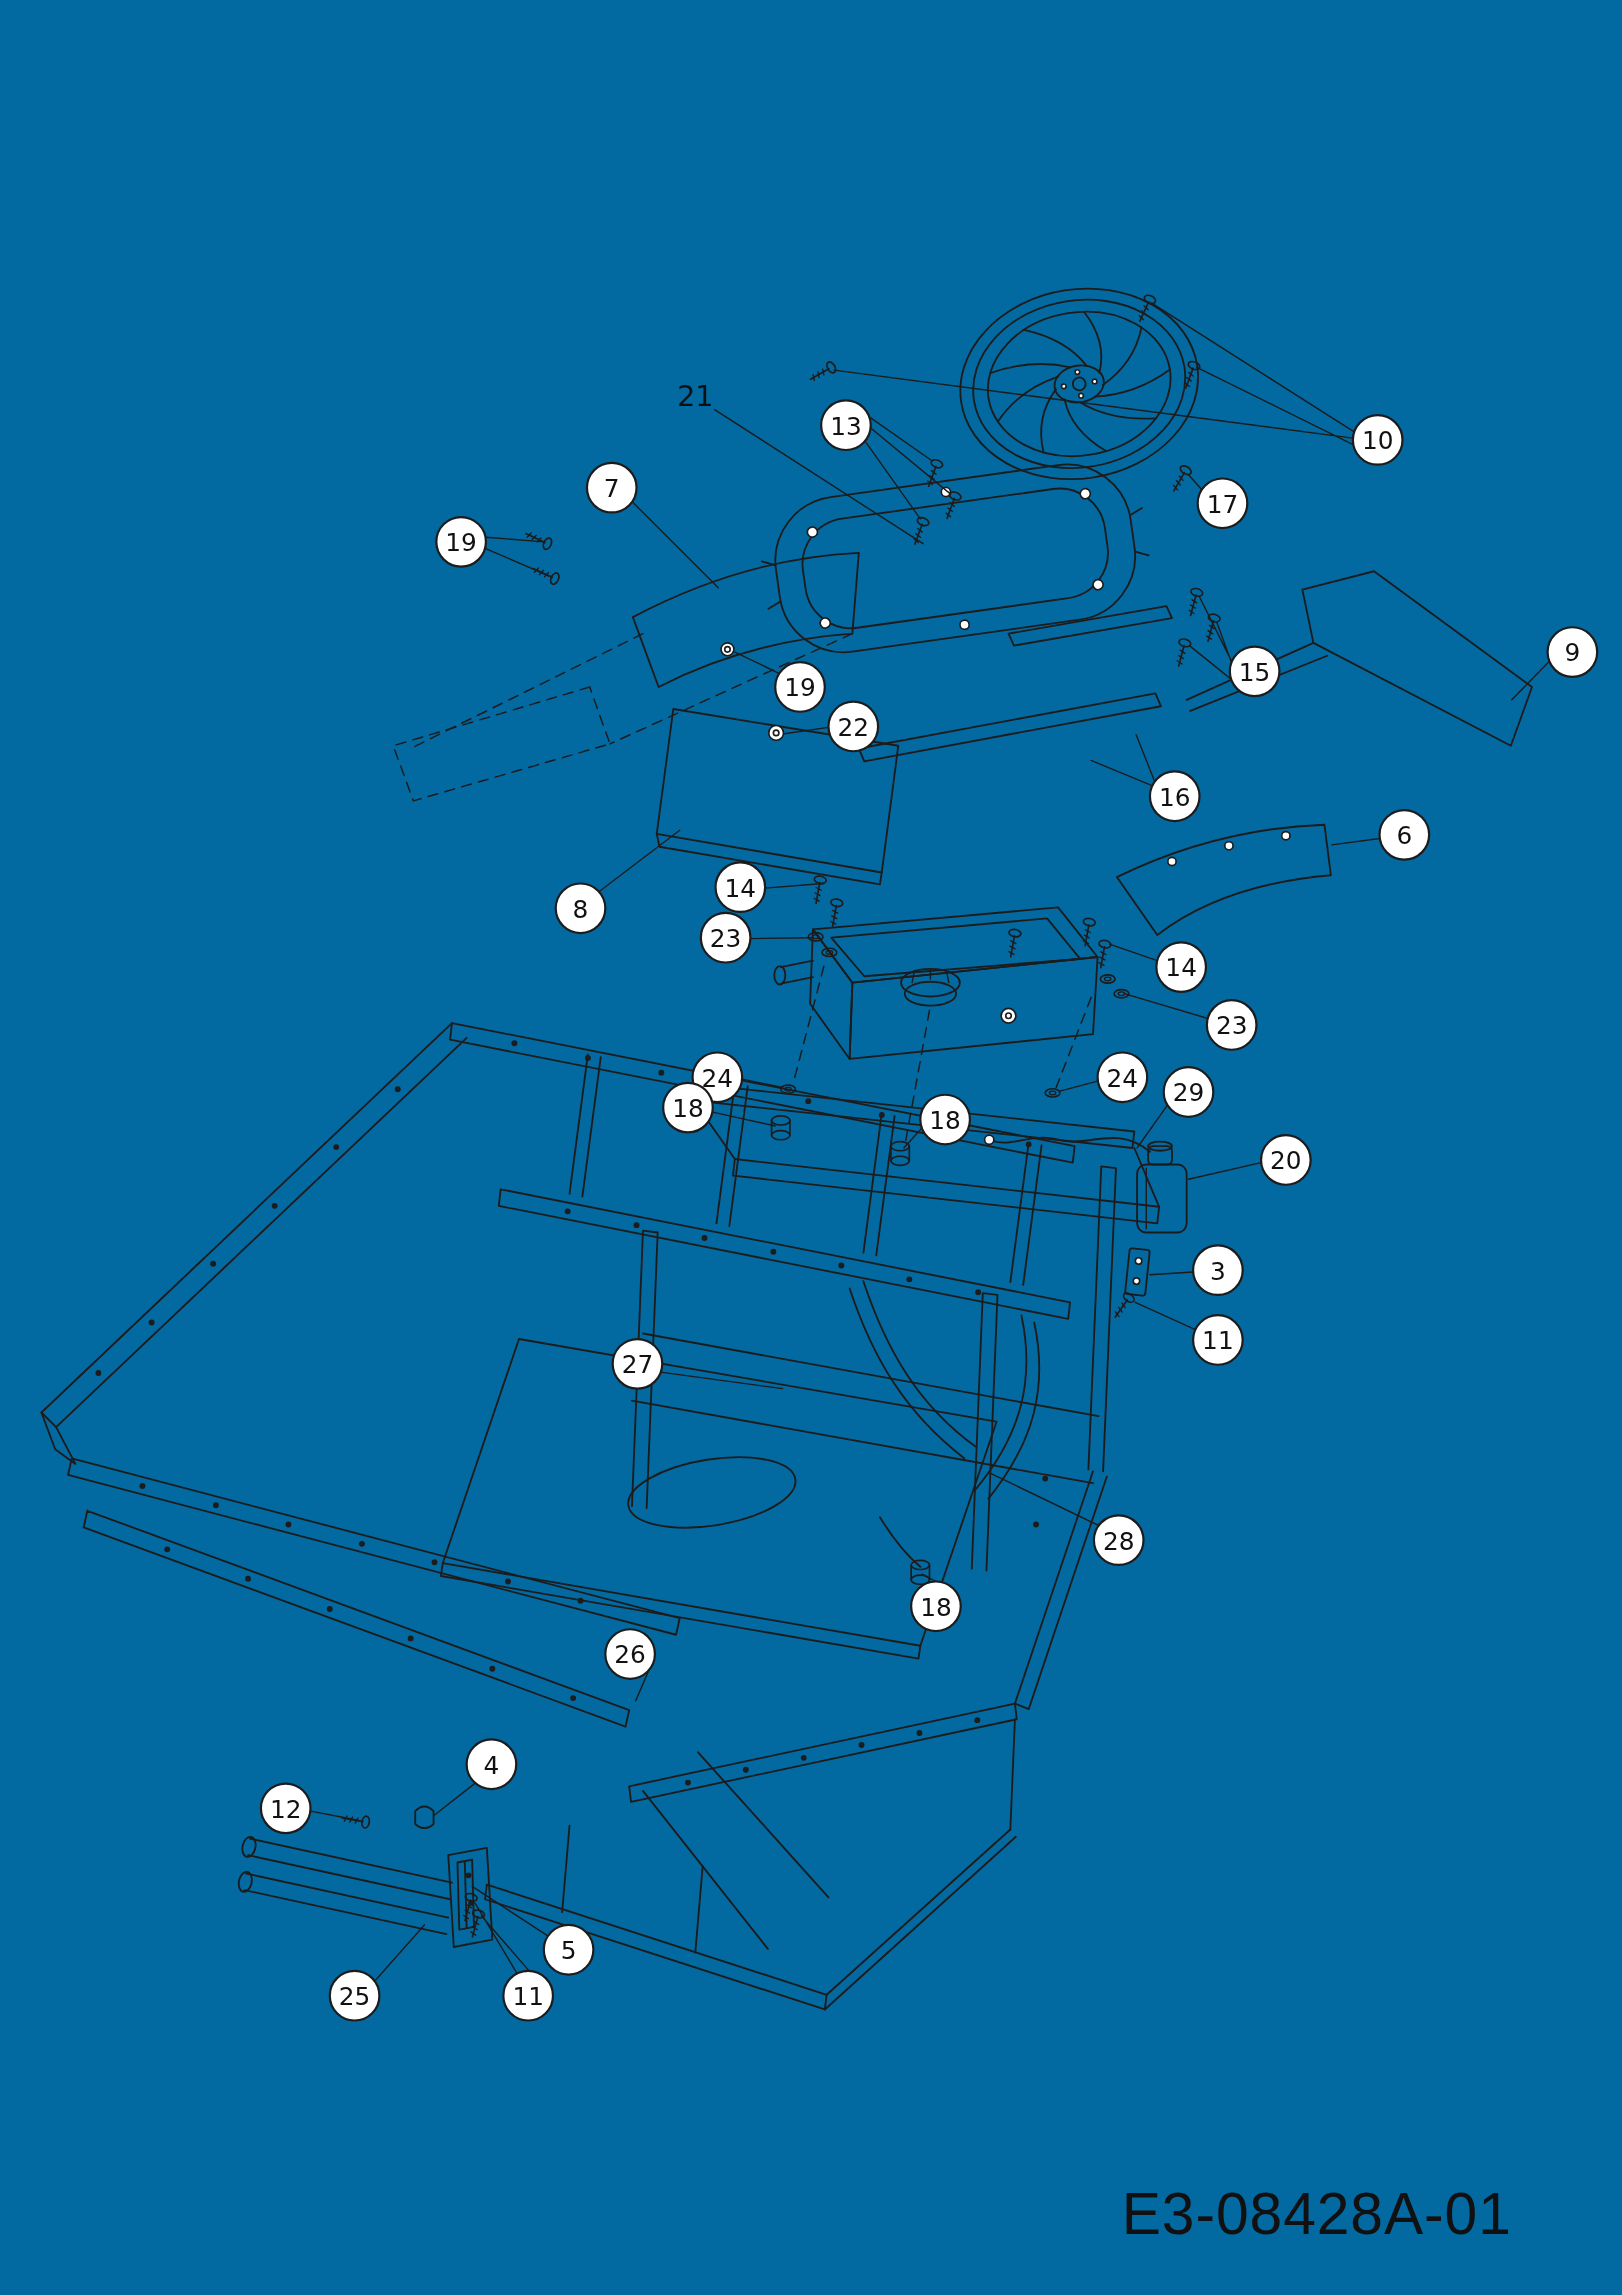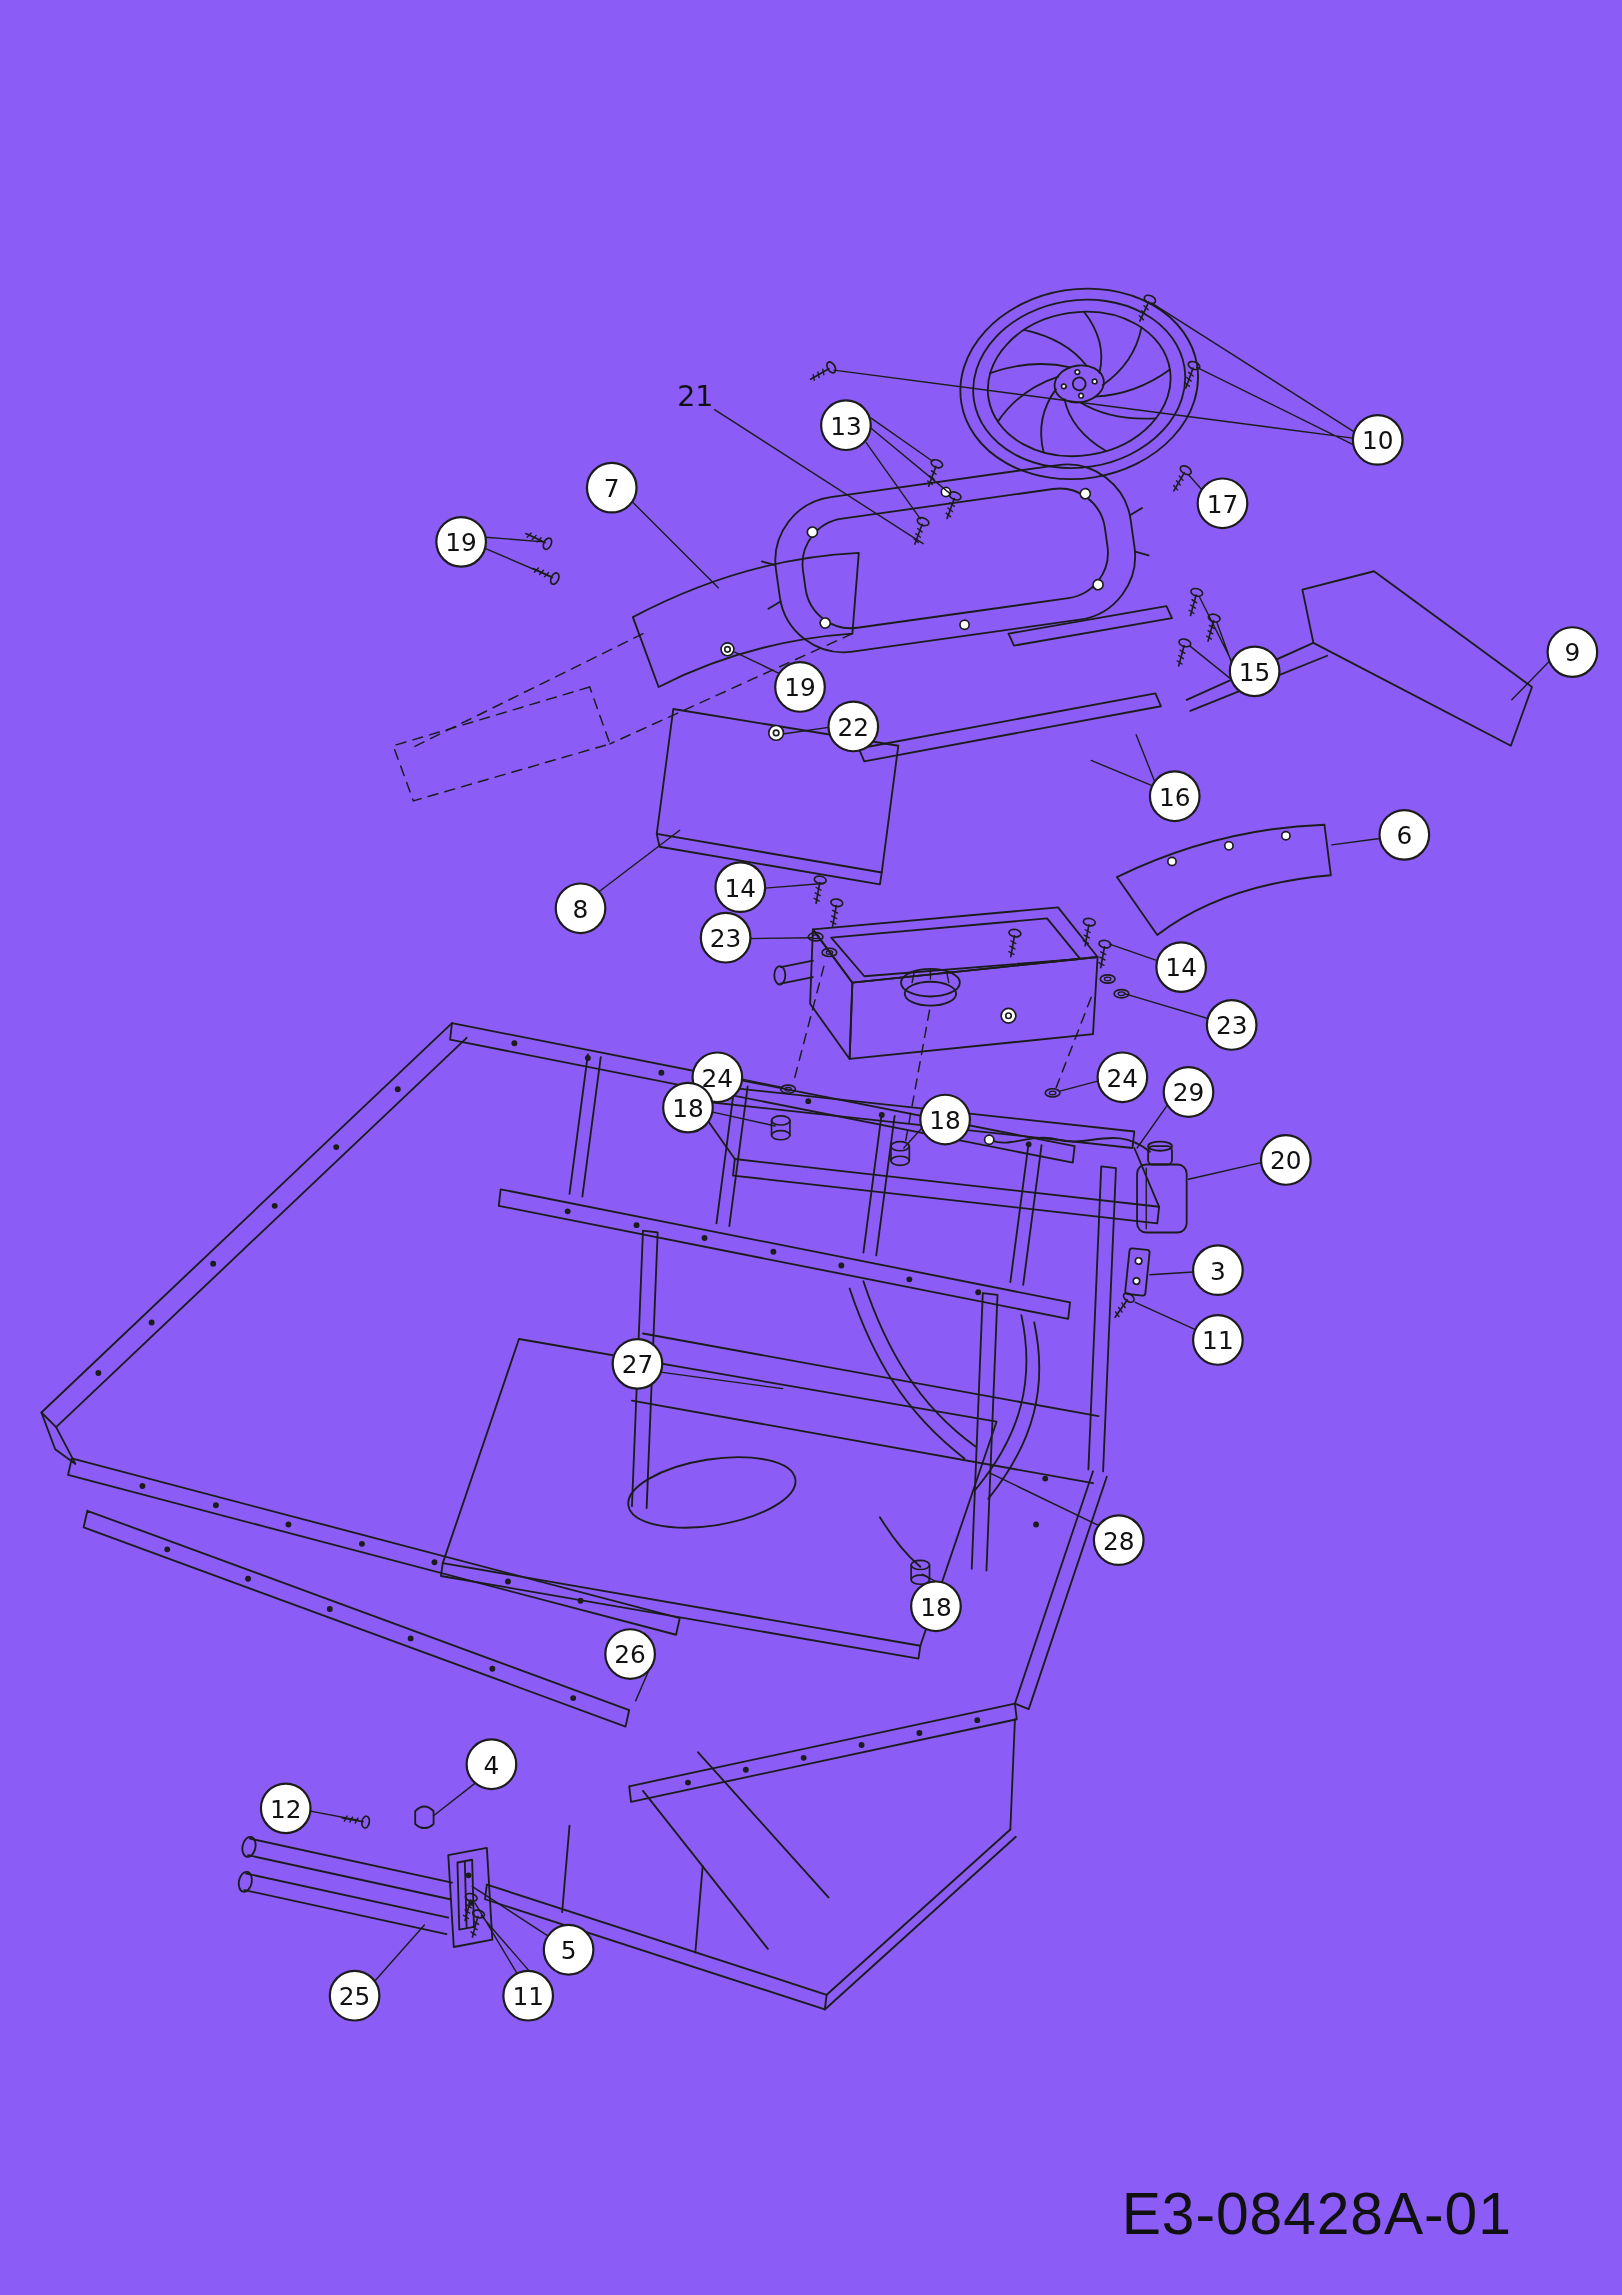--- a/index.html
+++ b/index.html
@@ -1,17 +1,17 @@
 <!DOCTYPE html>
 <html style="font-size:14.7px"><head>
 <meta charset="utf-8">
 <style>
   html,body{margin:0;padding:0;background:#ffffff;}
   .canvas{
-    width:1623px;height:2296px;position:relative;background:#8b5cf6;
+    width:1623px;height:2296px;position:relative;background:#0369a1;
     font-family:"DejaVu Sans","Liberation Sans",sans-serif;
   }
   svg{display:block;}
   .ln{stroke:#1c1c1c;stroke-width:2;fill:none;stroke-linecap:round;stroke-linejoin:round;}
   .lt{stroke:#1c1c1c;stroke-width:1.5;fill:none;stroke-linecap:round;}
   .dash{stroke-dasharray:11 8;stroke-width:1.6;}
   .dot{fill:#1c1c1c;stroke:none;}
   .hole{fill:#ffffff;stroke:#1c1c1c;stroke-width:1.8;}
   .callout circle{fill:#ffffff;stroke:#1c1c1c;stroke-width:2.4;}
   .callout text{

